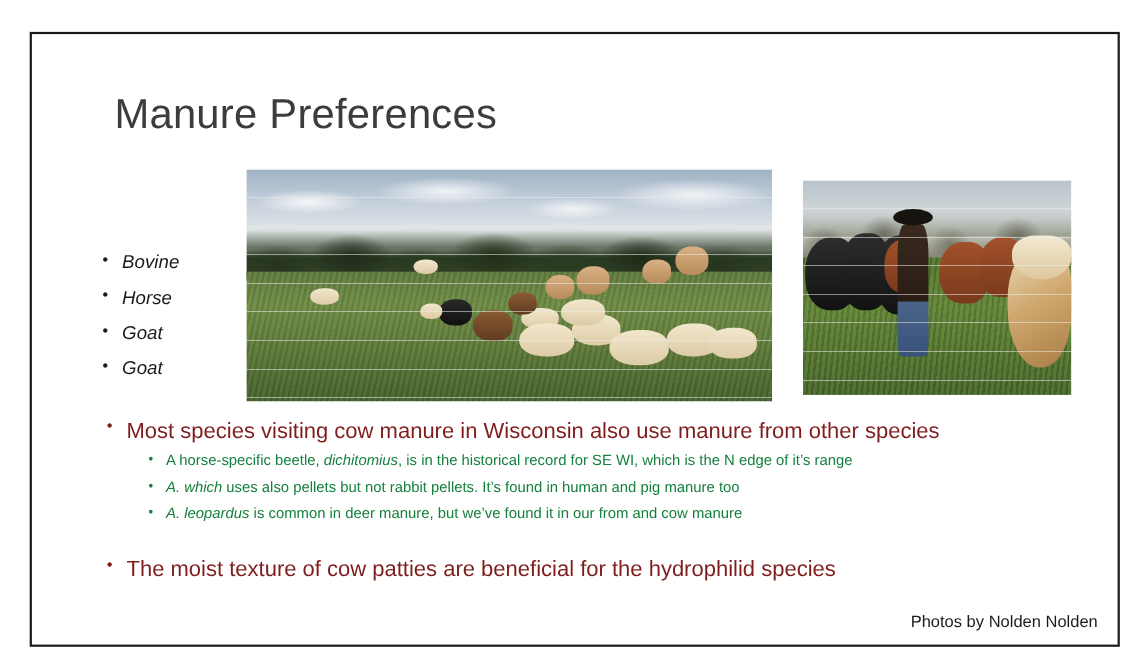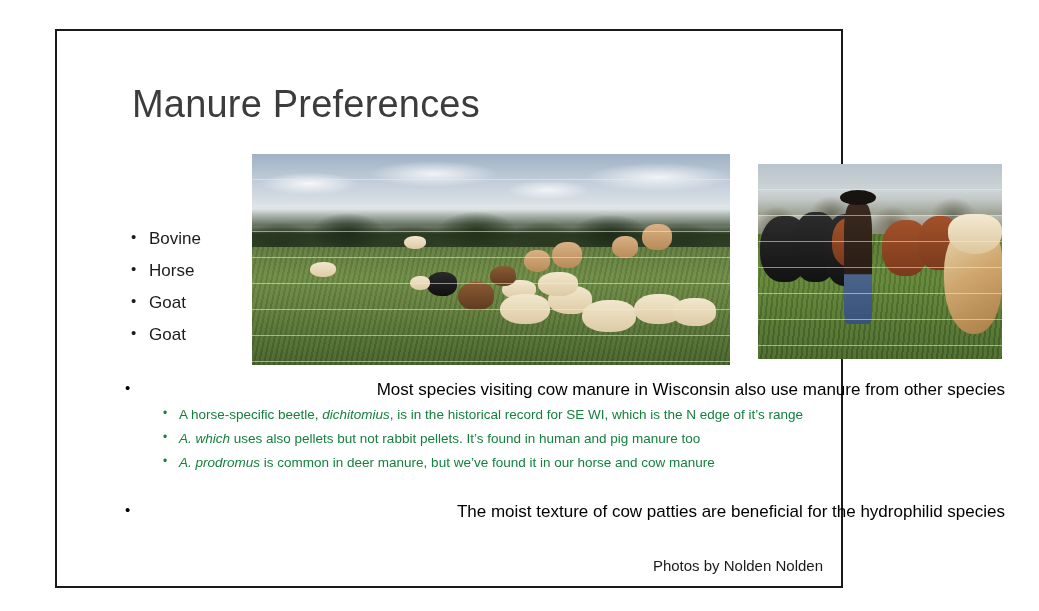--- a/index.html
+++ b/index.html
@@ -3,35 +3,35 @@
 <meta charset="utf-8">
 <style>
   html,body{margin:0;padding:0;}
   body{
     width:1039px;height:611px;background:#ffffff;
     font-family:"Liberation Sans",sans-serif;
     overflow:hidden;position:relative;
   }
   .slide{
     position:absolute;left:27px;top:29px;
-    width:788px;height:559px;
+    width:991px;height:559px;
     border:2px solid #1a1a1a;
     background:#ffffff;
     box-sizing:border-box;
-    margin-left:28px;
   }
   .title{
     position:absolute;left:75px;top:52px;
     font-size:38px;color:#3c3c3c;
     letter-spacing:0.2px;white-space:nowrap;
   }
   
   .left-list{
-    position:absolute;left:74px;top:198px;
+    position:absolute;left:64px;top:198px;
     width:150px;
+    font-style:italic;
   }
   .left-list li{
     list-style:none;position:relative;
     font-size:17px;color:#1b1b1b;
     margin-bottom:12px;padding-left:18px;
   }
   .left-list li:before{
     content:"\2022";position:absolute;left:0;top:-1px;
     font-size:15px;color:#1b1b1b;
   }
@@ -93,21 +93,21 @@
   .c-grass:after{content:"";position:absolute;inset:0;
     background:repeating-linear-gradient(96deg,rgba(0,0,0,.08) 0 2px,rgba(180,210,120,.12) 2px 5px);}
   .cow-black{position:absolute;background:linear-gradient(to bottom,#2d2d2d,#121212);border-radius:46% 40% 42% 44%;}
   .cow-red{position:absolute;background:linear-gradient(to bottom,#a2512a,#7a3a1c);border-radius:46% 40% 42% 44%;}
   .person-body{position:absolute;background:linear-gradient(to bottom,#3a2a20 0%,#2a1d15 58%,#4a6489 59%,#38527a 100%);border-radius:22% 22% 12% 12%;}
   .person-hat{position:absolute;background:#17140f;border-radius:50%;}
   .horse-head{position:absolute;background:linear-gradient(150deg,#e8d8b4 0%,#cfa86f 45%,#a97c46 100%);border-radius:42% 30% 46% 50%;}
   .horse-mane{position:absolute;background:linear-gradient(to bottom,#f3e9d2,#ddc79c);border-radius:40% 40% 50% 50%;}
   
   .body-text{position:absolute;left:68px;top:348px;width:880px;}
-  .lvl1{position:relative;font-size:17px;color:#000000;padding-left:18px;margin-bottom:6px;line-height:1.3;text-align:right;}
+  .lvl1{position:relative;font-size:20px;color:#7f1d1d;padding-left:18px;margin-bottom:6px;line-height:1.3;}
   .lvl1:before{content:"\2022";position:absolute;left:0;top:-1px;font-size:15px;}
   .lvl2-group{margin:4px 0 0 38px;}
   .lvl2{position:relative;font-size:13.5px;color:#15803d;padding-left:16px;margin-bottom:7px;line-height:1.25;}
   .lvl2:before{content:"\2022";position:absolute;left:0;top:-1px;font-size:12px;}
   .gap{height:22px;}
   .credit{position:absolute;right:18px;bottom:12px;font-size:15px;color:#1b1b1b;}
   i{font-style:italic;}
 </style>
 </head>
 <body>
@@ -163,20 +163,20 @@
     <div class="horse-head" style="left:186px;top:62px;width:58px;height:108px;"></div>
     <div class="horse-mane" style="left:190px;top:50px;width:54px;height:40px;"></div>
     <div class="wires"></div>
   </div>
 
   <div class="body-text">
     <div class="lvl1">Most species visiting cow manure in Wisconsin also use manure from other species</div>
     <div class="lvl2-group">
       <div class="lvl2"><span>A horse-specific beetle, </span><i>dichitomius</i><span>, is in the historical record for SE WI, which is the N edge of it’s range</span></div>
       <div class="lvl2"><i>A. </i><i>which</i><span> uses also pellets but not rabbit pellets. It’s found in human and pig manure too</span></div>
-      <div class="lvl2"><i>A. </i><i>prodromus</i><span> is common in deer manure, but we’ve found it in our horse and cow manure</span></div>
+      <div class="lvl2"><i>A. </i><i>leopardus</i><span> is common in deer manure, but we’ve found it in our from and cow manure</span></div>
     </div>
     <div class="gap"></div>
     <div class="lvl1">The moist texture of cow patties are beneficial for the hydrophilid species</div>
   </div>
 
   <div class="credit">Photos by Nolden Nolden</div>
 </div>
 
 </body></html>

